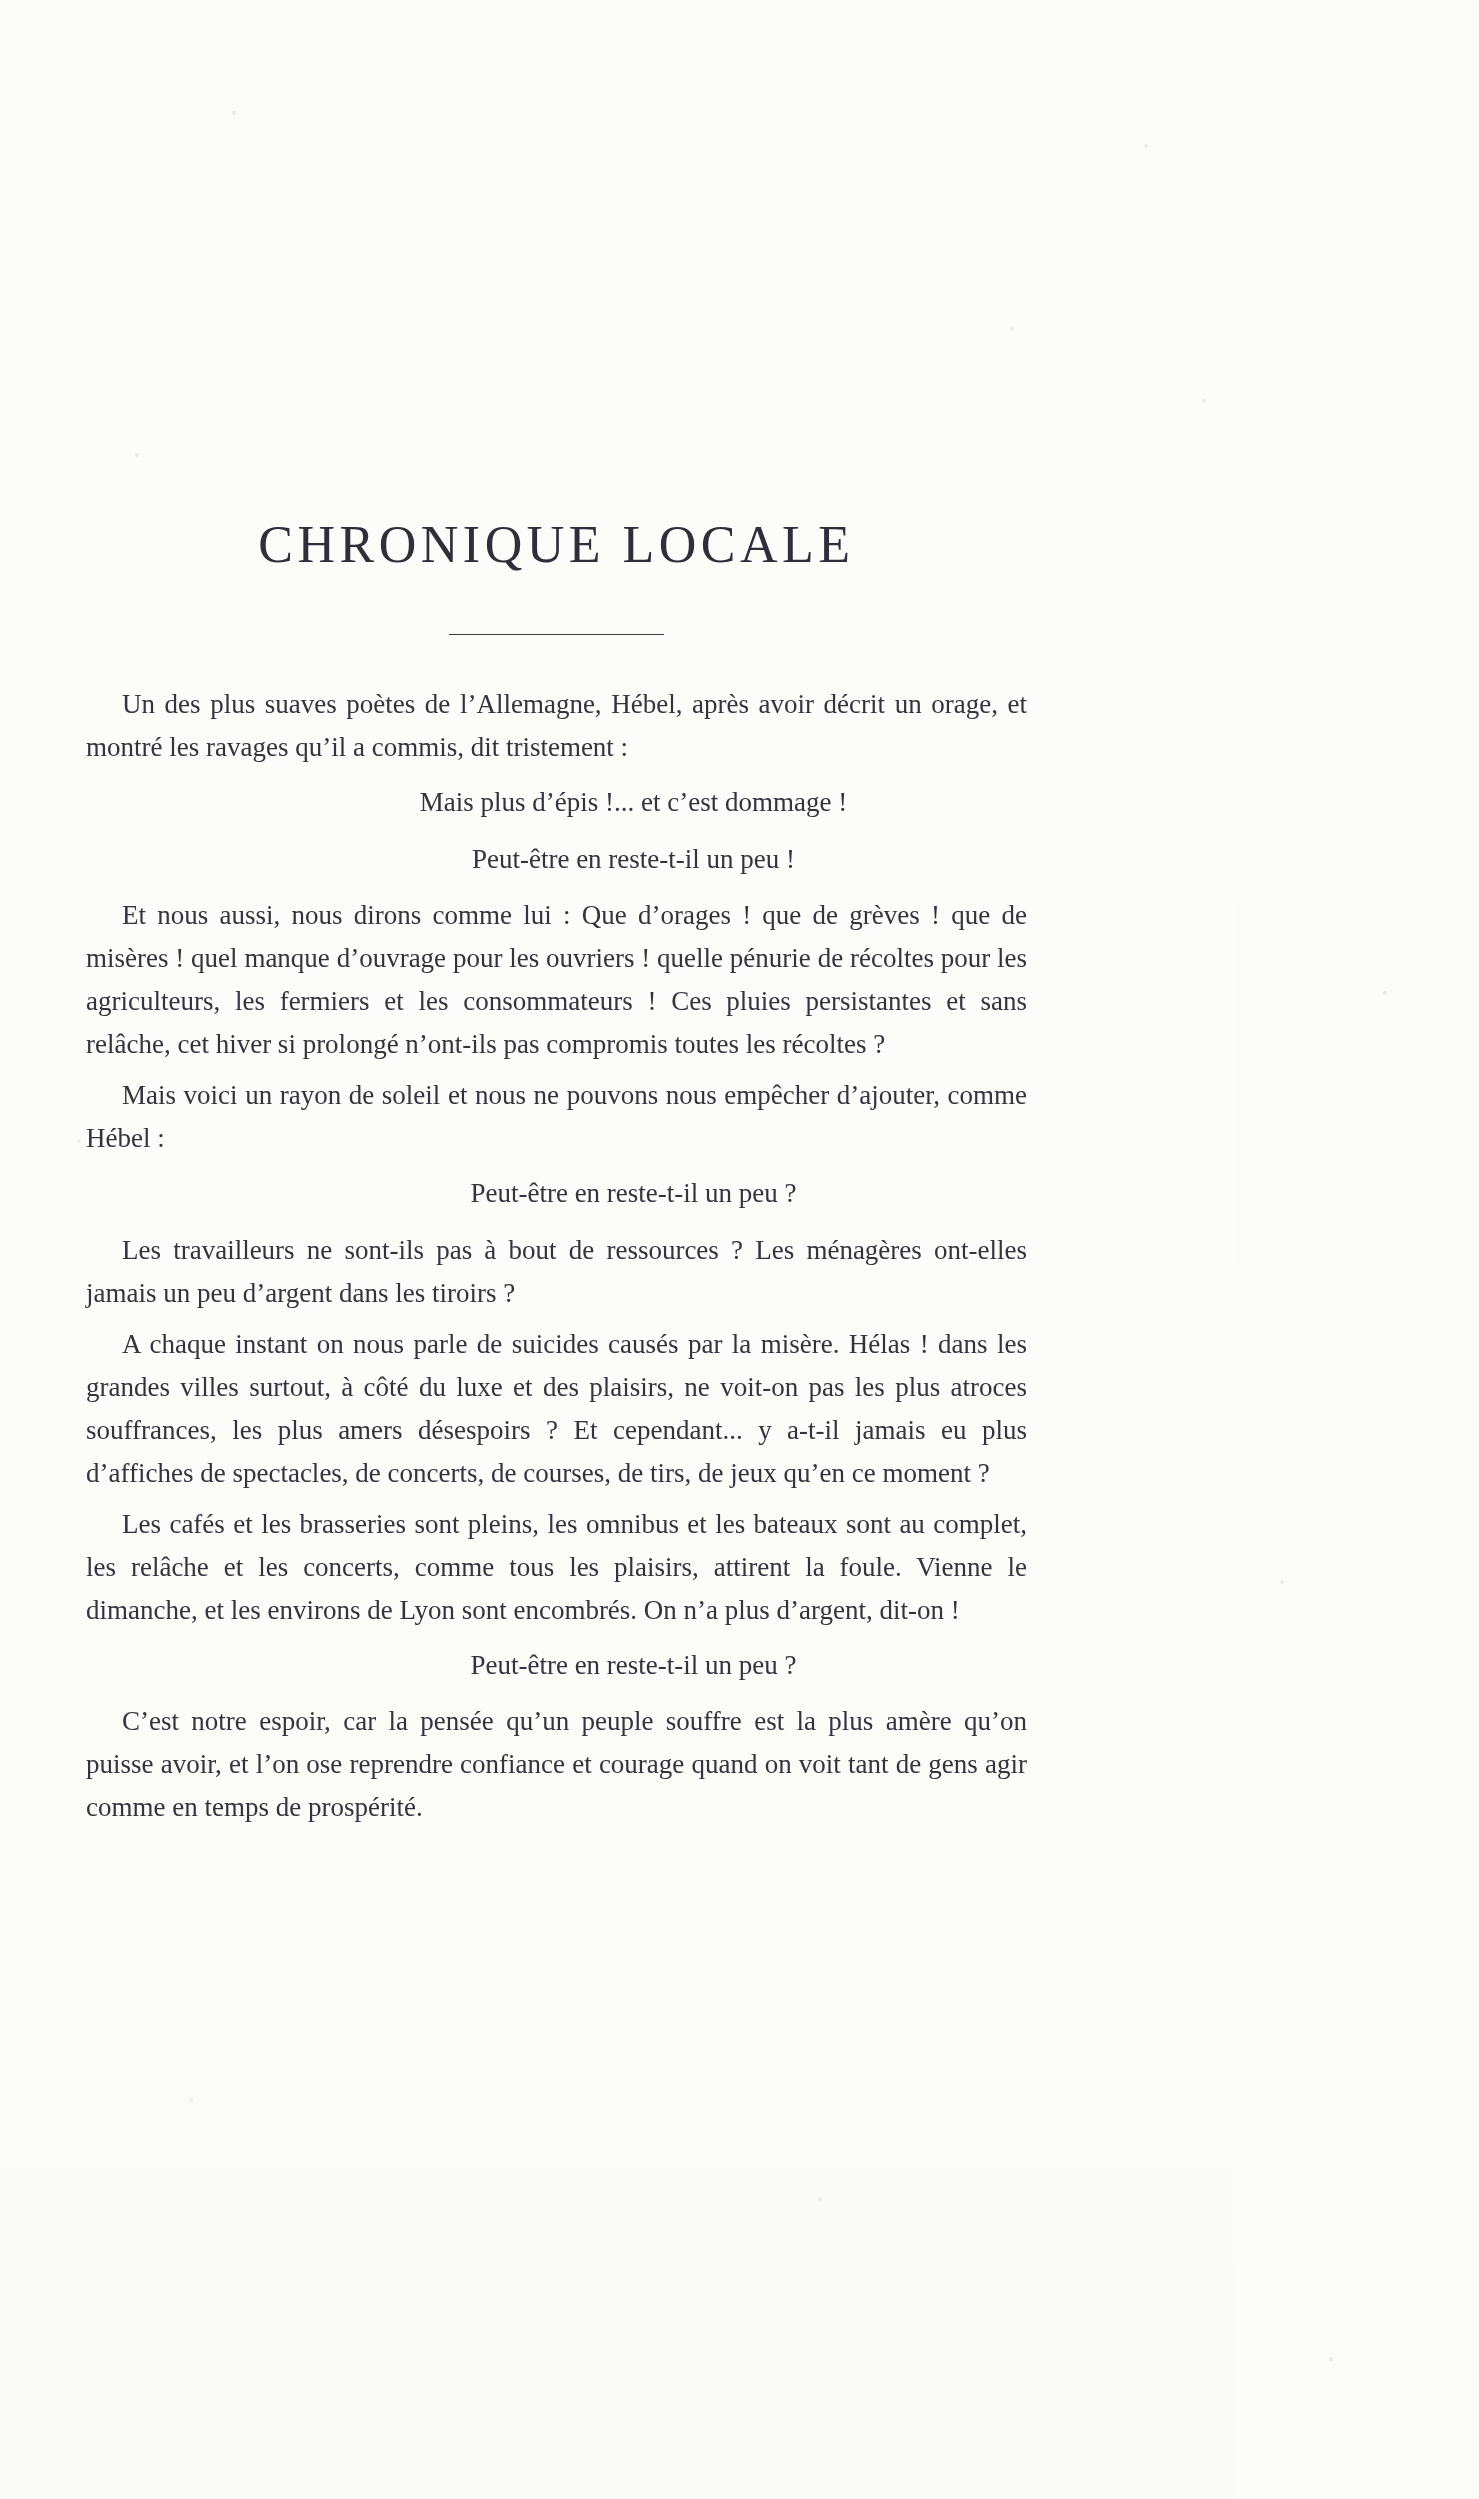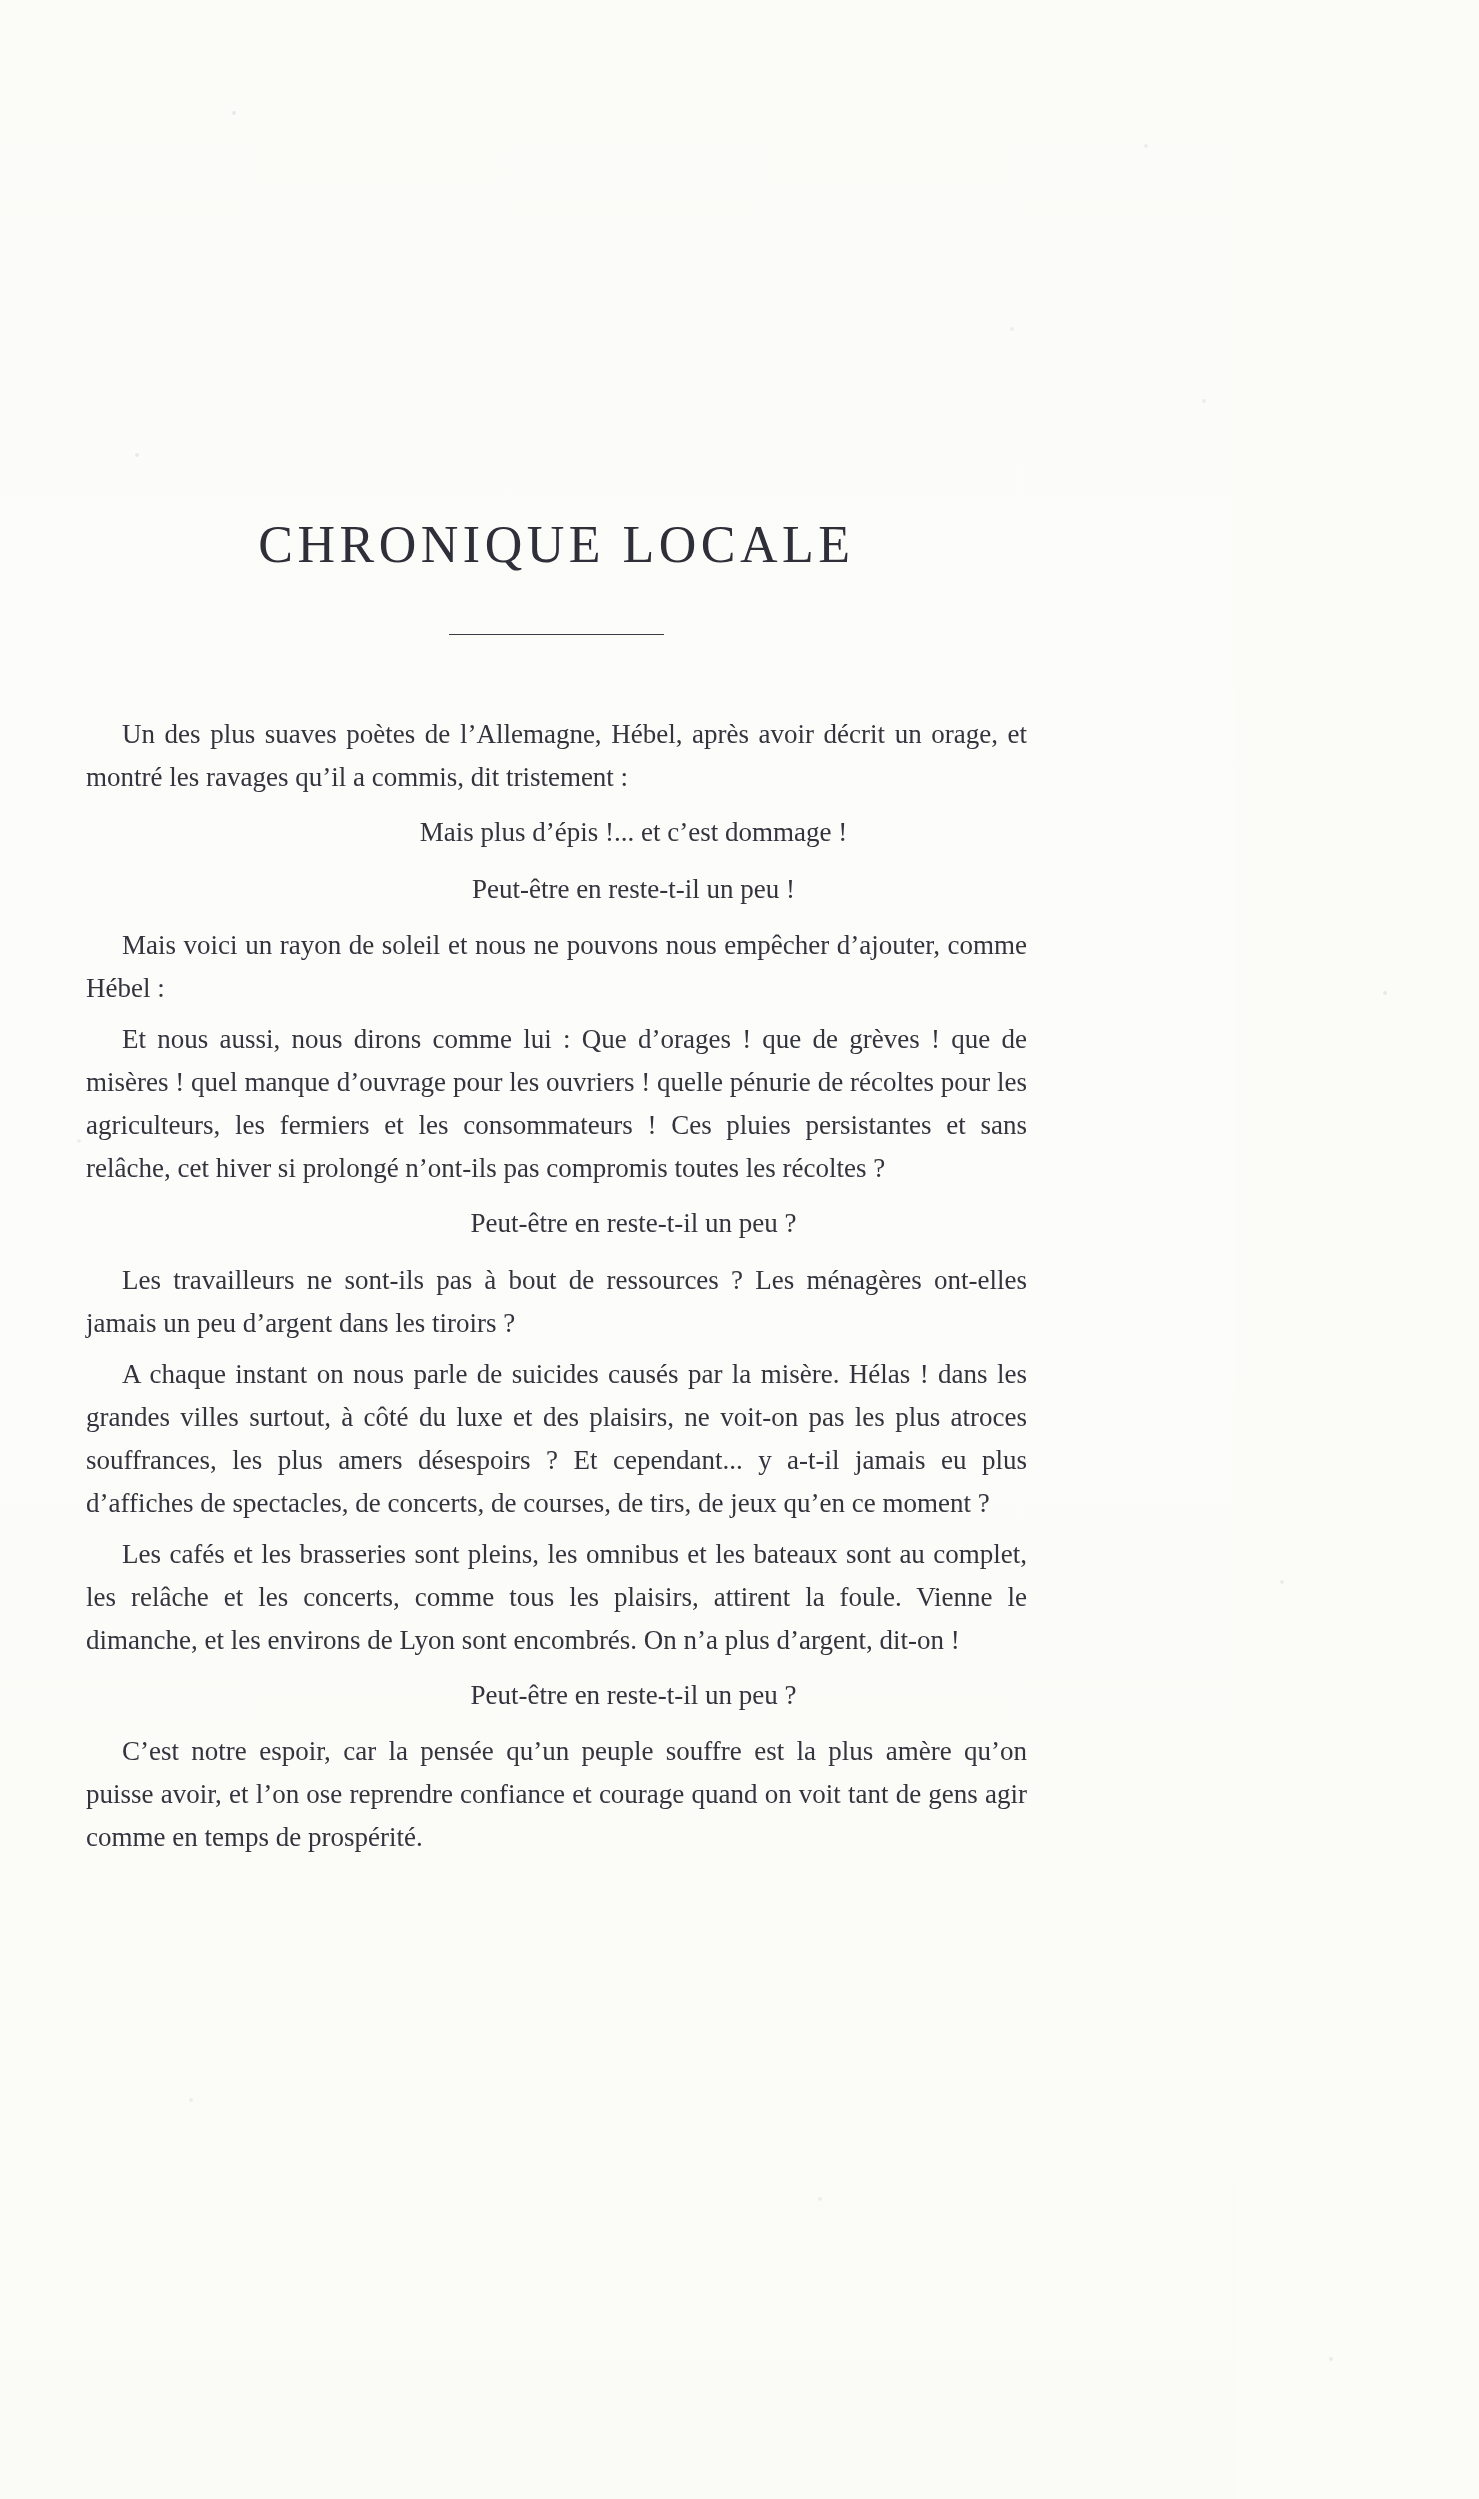--- a/index.html
+++ b/index.html
@@ -58,21 +58,21 @@
     line-height: 1.2;
   }
   .title-rule {
     width: 215px;
     height: 0;
     border: 0;
     border-top: 1.8px solid #3c3c46;
     margin: 58px auto 0 auto;
   }
   .body-text {
-    margin-top: 78px;
+    margin-top: 48px;
     font-size: 27px;
     line-height: 43px;
   }
   p.para {
     margin: 0 0 8.1px 0;
     text-align: justify;
     text-indent: 36px;
     color: #34343e;
   }
   p.verse {
@@ -90,22 +90,22 @@
 
   <div class="text-block">
     <h1 class="doc-title">CHRONIQUE LOCALE</h1>
 
     <hr class="title-rule">
 
     <div class="body-text">
       <p class="para">Un des plus suaves poètes de l’Allemagne, Hébel, après avoir décrit un orage, et montré les ravages qu’il a commis, dit tristement :</p>
       <p class="verse">Mais plus d’épis !... et c’est dommage !</p>
       <p class="verse">Peut-être en reste-t-il un peu !</p>
+      <p class="para">Et nous aussi, nous dirons comme lui : Que d’orages ! que de grèves ! que de misères ! quel manque d’ouvrage pour les ouvriers ! quelle pénurie de récoltes pour les agriculteurs, les fermiers et les consommateurs ! Ces pluies persistantes et sans relâche, cet hiver si prolongé n’ont-ils pas compromis toutes les récoltes ?</p>
       <p class="para">Mais voici un rayon de soleil et nous ne pouvons nous empêcher d’ajouter, comme Hébel :</p>
-      <p class="para">Et nous aussi, nous dirons comme lui : Que d’orages ! que de grèves ! que de misères ! quel manque d’ouvrage pour les ouvriers ! quelle pénurie de récoltes pour les agriculteurs, les fermiers et les consommateurs ! Ces pluies persistantes et sans relâche, cet hiver si prolongé n’ont-ils pas compromis toutes les récoltes ?</p>
       <p class="verse">Peut-être en reste-t-il un peu ?</p>
       <p class="para">Les travailleurs ne sont-ils pas à bout de ressources ? Les ménagères ont-elles jamais un peu d’argent dans les tiroirs ?</p>
       <p class="para">A chaque instant on nous parle de suicides causés par la misère. Hélas ! dans les grandes villes surtout, à côté du luxe et des plaisirs, ne voit-on pas les plus atroces souffrances, les plus amers désespoirs ? Et cependant... y a-t-il jamais eu plus d’affiches de spectacles, de concerts, de courses, de tirs, de jeux qu’en ce moment ?</p>
       <p class="para">Les cafés et les brasseries sont pleins, les omnibus et les bateaux sont au complet, les relâche et les concerts, comme tous les plaisirs, attirent la foule. Vienne le dimanche, et les environs de Lyon sont encombrés. On n’a plus d’argent, dit-on !</p>
       <p class="verse">Peut-être en reste-t-il un peu ?</p>
       <p class="para">C’est notre espoir, car la pensée qu’un peuple souffre est la plus amère qu’on puisse avoir, et l’on ose reprendre confiance et courage quand on voit tant de gens agir comme en temps de prospérité.</p>
     </div>
   </div>
 </div>
 

